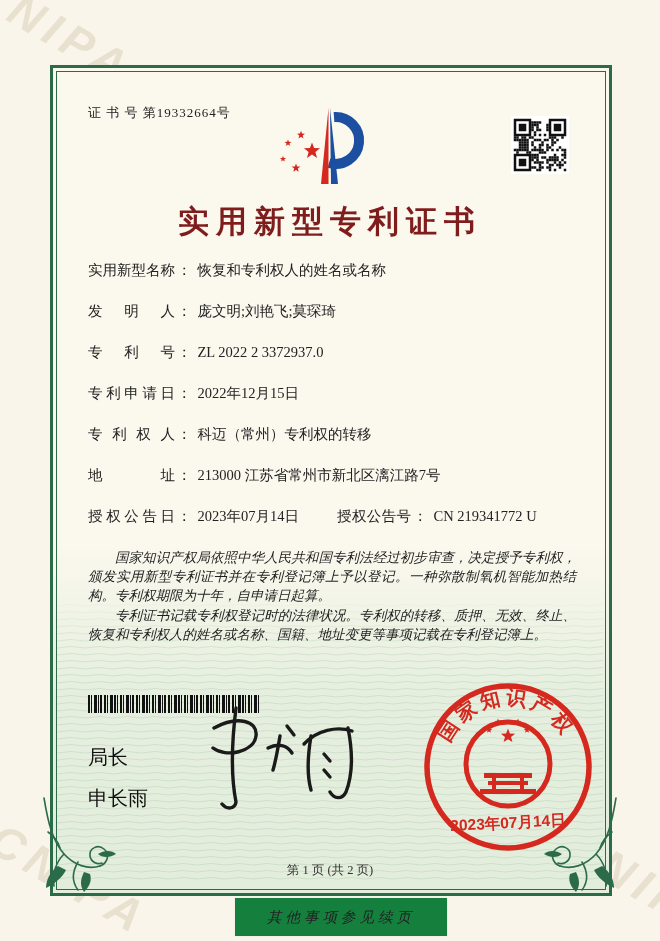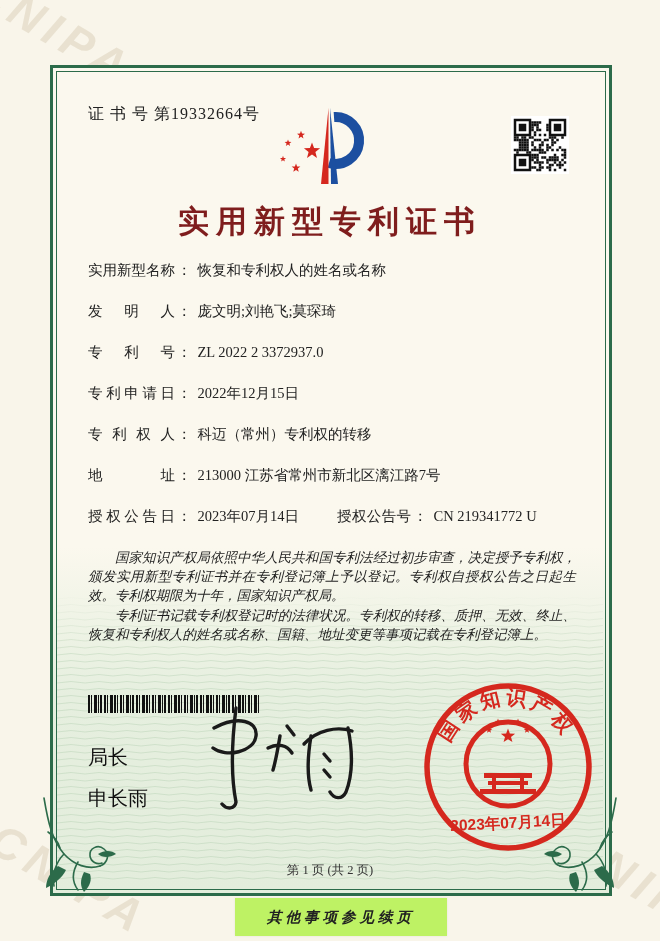--- a/index.html
+++ b/index.html
@@ -12,21 +12,21 @@
   
   .frame{position:absolute;left:50px;top:65px;width:556px;height:825px;
          border:3px solid #2c6b4a;z-index:2;
          background:linear-gradient(180deg,#fbf8ee 0%,#fbf8ee 58%,#eef3e5 68%,#e6efdf 76%,#e3eddc 100%);}
   .frame-inner{position:absolute;inset:3px;border:1px solid #2c6b4a;pointer-events:none;}
   .waves{position:absolute;inset:4px;width:546px;height:815px;pointer-events:none;}
   .flourish{position:absolute;width:104px;height:104px;z-index:3;}
   .flourish.bl{left:38px;top:792px;}
   .flourish.br{left:518px;top:792px;transform:scaleX(-1);}
   
-  .cert-no{position:absolute;left:88px;top:104px;font-size:16px;letter-spacing:1px;z-index:4;}
+  .cert-no{position:absolute;left:88px;top:104px;font-size:13px;letter-spacing:1px;z-index:4;}
   .logo{position:absolute;left:278px;top:104px;width:104px;height:86px;z-index:4;}
   .qr{position:absolute;left:511px;top:116px;width:58px;height:58px;background:#fff;z-index:4;}
   .title{position:absolute;left:0;top:201px;width:100%;text-align:center;
          font-size:31px;font-weight:bold;letter-spacing:7px;color:#7f1d1d;z-index:4;}
   
   .fields{position:absolute;left:88px;top:260px;width:500px;z-index:4;font-size:14.5px;}
   .frow{height:20px;line-height:20px;margin-bottom:21px;white-space:nowrap;}
   .flabel{display:inline-block;width:87px;text-align:justify;text-align-last:justify;vertical-align:top;}
   .fcolon{display:inline-block;margin:0 6px 0 2px;}
   .flabel2{display:inline-block;width:74px;text-align:justify;text-align-last:justify;margin-left:38px;vertical-align:top;}
@@ -38,23 +38,23 @@
   .barcode{position:absolute;left:88px;top:695px;z-index:4;}
   .officer{position:absolute;left:88px;top:744px;z-index:4;
            font-family:"Liberation Sans","DejaVu Sans",sans-serif;font-size:20px;color:#111;}
   .officer div{margin-bottom:14px;}
   .sig{position:absolute;left:192px;top:698px;z-index:5;}
   .seal{position:absolute;left:421px;top:680px;width:174px;height:174px;z-index:6;}
   .seal-date{position:absolute;left:7px;top:133px;width:160px;text-align:center;
              font-size:15.5px;font-weight:bold;color:#d5281e;transform:rotate(-3deg);
              font-family:"Liberation Sans","DejaVu Sans",sans-serif;}
   .footer-page{position:absolute;left:0;top:862px;width:100%;text-align:center;font-size:12.5px;color:#333;z-index:4;}
-  .tab{position:absolute;left:235px;top:898px;width:212px;height:38px;background:#bef264;
+  .tab{position:absolute;left:235px;top:898px;width:212px;height:38px;background:#15803d;
        box-shadow:0 0 2px rgba(0,0,0,0.08);z-index:4;display:flex;align-items:center;justify-content:center;
-       font-size:14.5px;font-style:italic;letter-spacing:4px;color:#222;font-weight:bold;}
+       font-size:14.5px;font-style:italic;letter-spacing:4px;color:#222;}
 </style>
 </head>
 <body>
 
 <div class="page">
 
   <span class="wm" style="left:-34px;top:2px;">CNIPA</span>
   <span class="wm" style="left:402px;top:262px;">CNIPA</span>
   <span class="wm" style="left:140px;top:560px;">CNIPA</span>
   <span class="wm" style="left:-18px;top:852px;">CNIPA</span>
@@ -326,21 +326,21 @@
     </div>
     <div class="frow">
       <span class="flabel">地址</span><span class="fcolon">：</span><span>213000 江苏省常州市新北区漓江路7号</span>
     </div>
     <div class="frow">
       <span class="flabel">授权公告日</span><span class="fcolon">：</span><span>2023年07月14日</span><span class="flabel2">授权公告号</span><span class="fcolon">：</span><span>CN 219341772 U</span>
     </div>
   </div>
 
   <div class="body-text">
-    <p>国家知识产权局依照中华人民共和国专利法经过初步审查，决定授予专利权，颁发实用新型专利证书并在专利登记簿上予以登记。专利权自授权公告之日起生效。专利权期限为十年，国家知识产权局。</p>
+    <p>国家知识产权局依照中华人民共和国专利法经过初步审查，决定授予专利权，颁发实用新型专利证书并在专利登记簿上予以登记。一种弥散制氧机智能加热结构。专利权期限为十年，自申请日起算。</p>
     <p>专利证书记载专利权登记时的法律状况。专利权的转移、质押、无效、终止、恢复和专利权人的姓名或名称、国籍、地址变更等事项记载在专利登记簿上。</p>
   </div>
 
   <svg class="barcode" id="barcode-svg" width="176" height="18">
       <rect x="0" y="0" width="2" height="18" fill="#111"></rect>
       <rect x="3" y="0" width="1" height="18" fill="#111"></rect>
       <rect x="6" y="0" width="3" height="18" fill="#111"></rect>
       <rect x="10" y="0" width="1" height="18" fill="#111"></rect>
       <rect x="12" y="0" width="2" height="18" fill="#111"></rect>
       <rect x="16" y="0" width="2" height="18" fill="#111"></rect>

